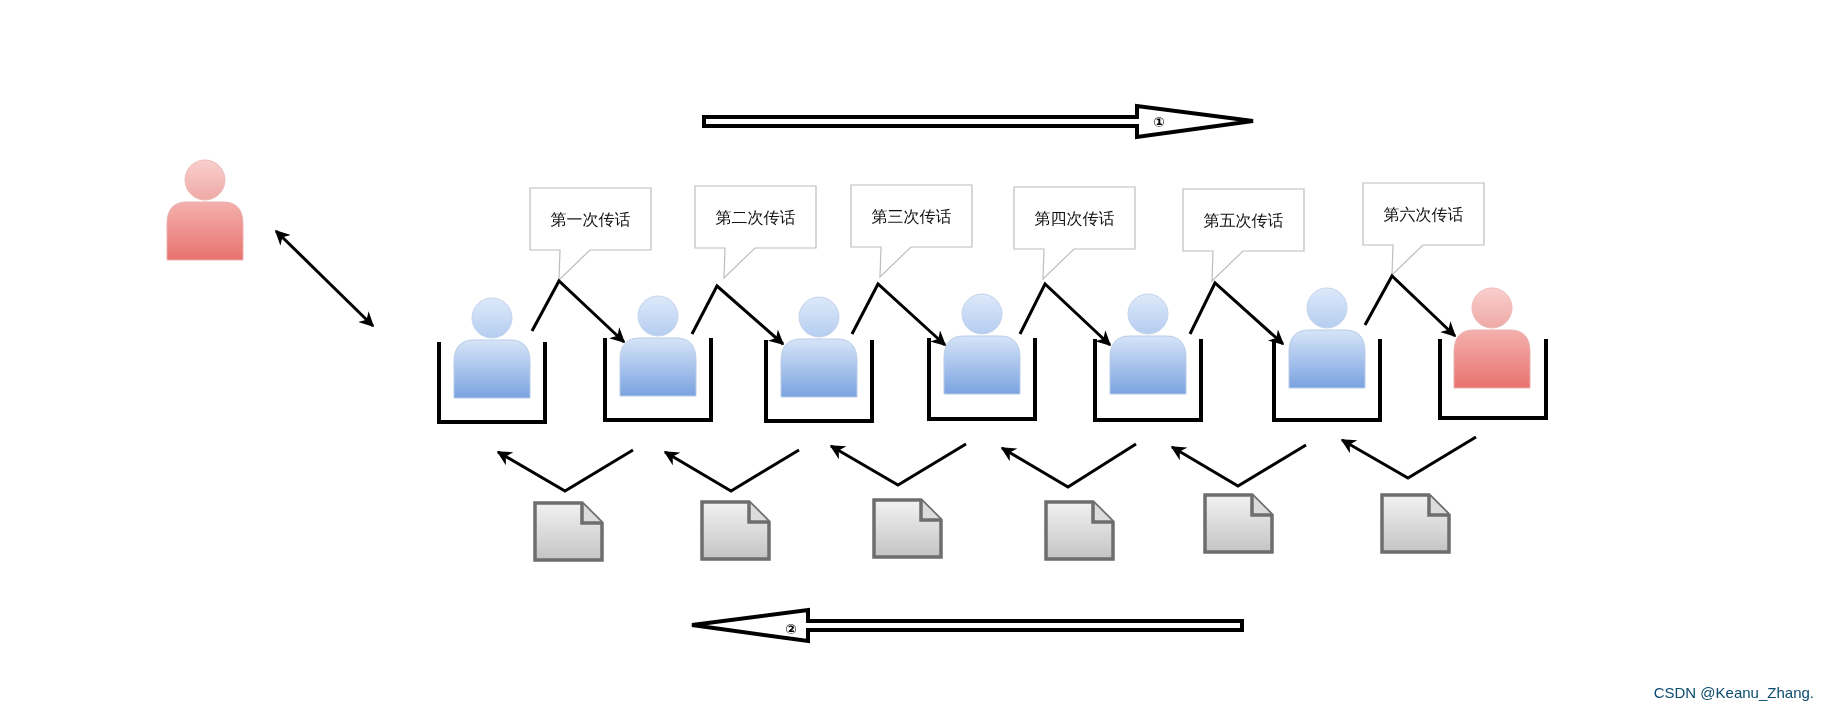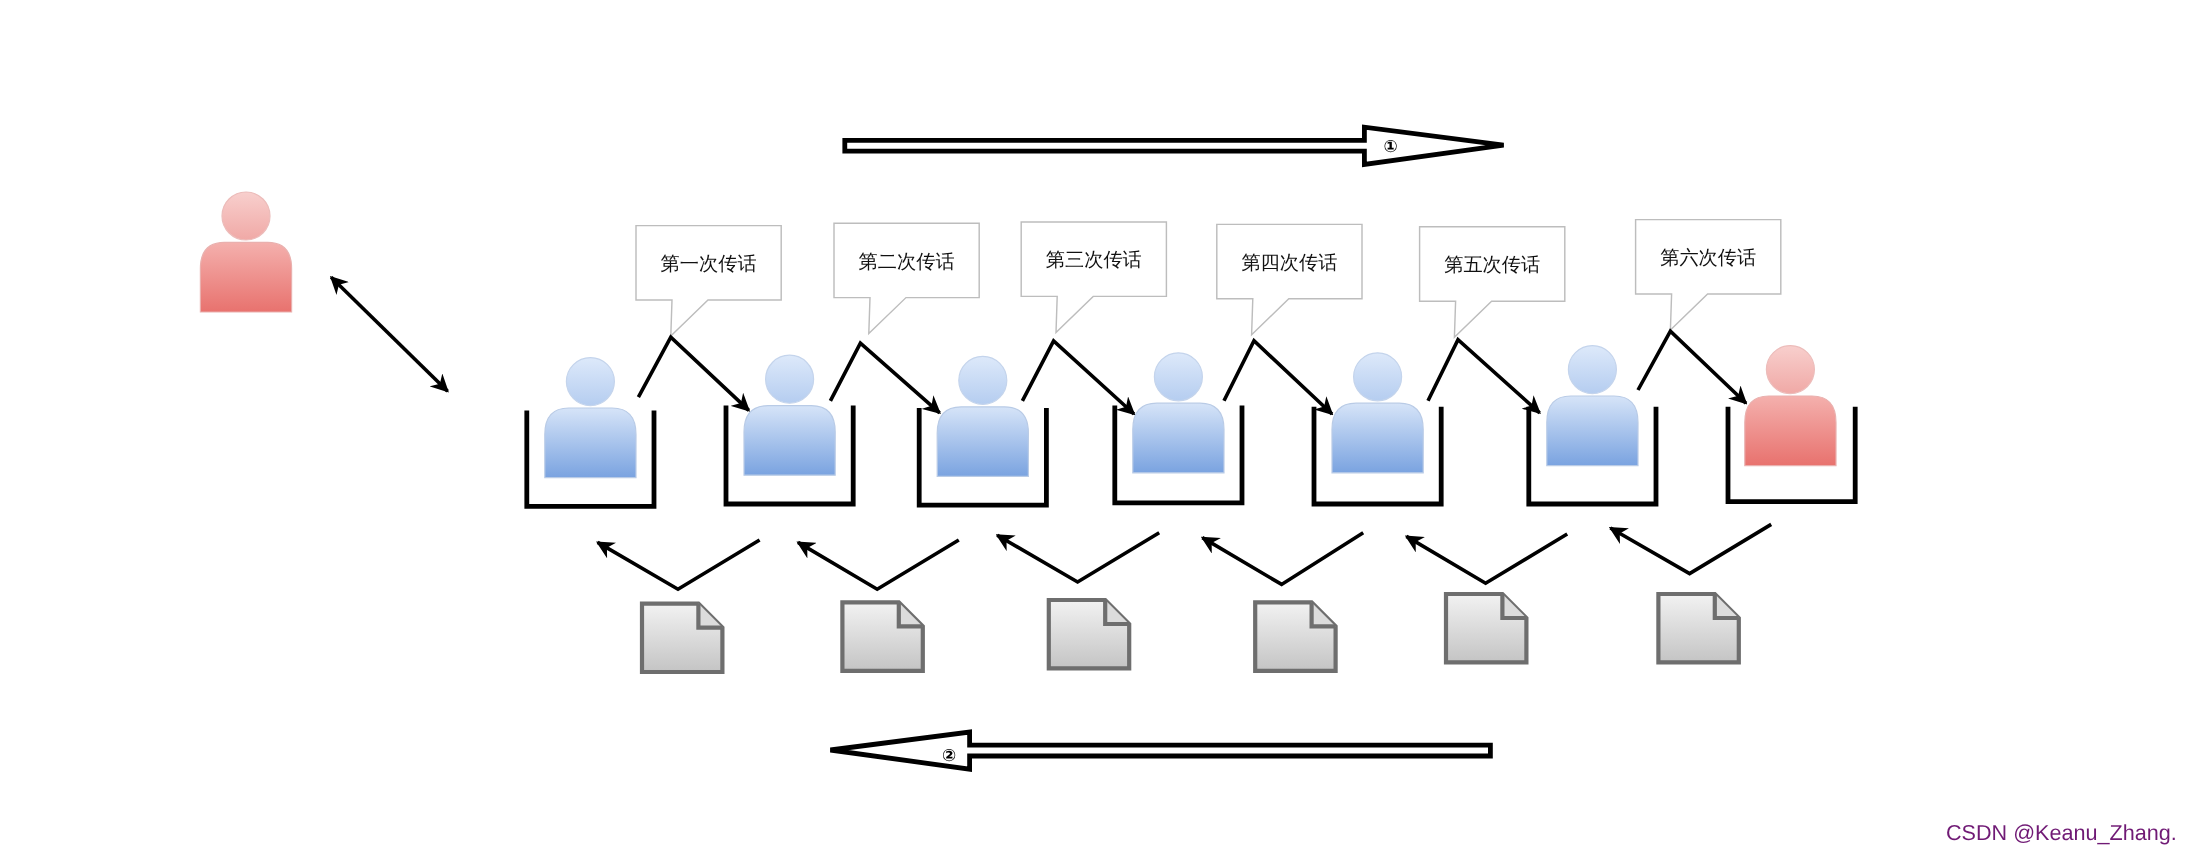--- a/index.html
+++ b/index.html
@@ -1,20 +1,20 @@
 <!DOCTYPE html>
 <html><head>
 <meta charset="utf-8">
 <style>
   html,body{margin:0;padding:0;background:#ffffff;}
   body{width:1832px;height:714px;position:relative;overflow:hidden;font-family:"DejaVu Sans",sans-serif;}
   #diagram{position:absolute;left:0;top:0;}
   .callout-text{font-size:16px;fill:#111;font-family:"DejaVu Sans",sans-serif;}
   .num-text{font-size:14px;font-weight:bold;fill:#000;font-family:"DejaVu Sans",sans-serif;}
-  .watermark{position:absolute;right:18px;top:684px;font-size:18px;color:#701a75;font-family:"Liberation Sans",sans-serif;}
+  .watermark{position:absolute;right:18px;top:684px;font-size:15px;color:#0c4a6e;font-family:"Liberation Sans",sans-serif;}
 </style>
 </head>
 <body>
 
 <svg id="diagram" width="1832" height="714" viewBox="0 0 1832 714" xmlns="http://www.w3.org/2000/svg">
   <defs>
     <linearGradient id="gBlue" x1="0" y1="0" x2="0" y2="1">
       <stop offset="0" stop-color="#d6e4f8"></stop>
       <stop offset="1" stop-color="#7aa3e0"></stop>
     </linearGradient>

